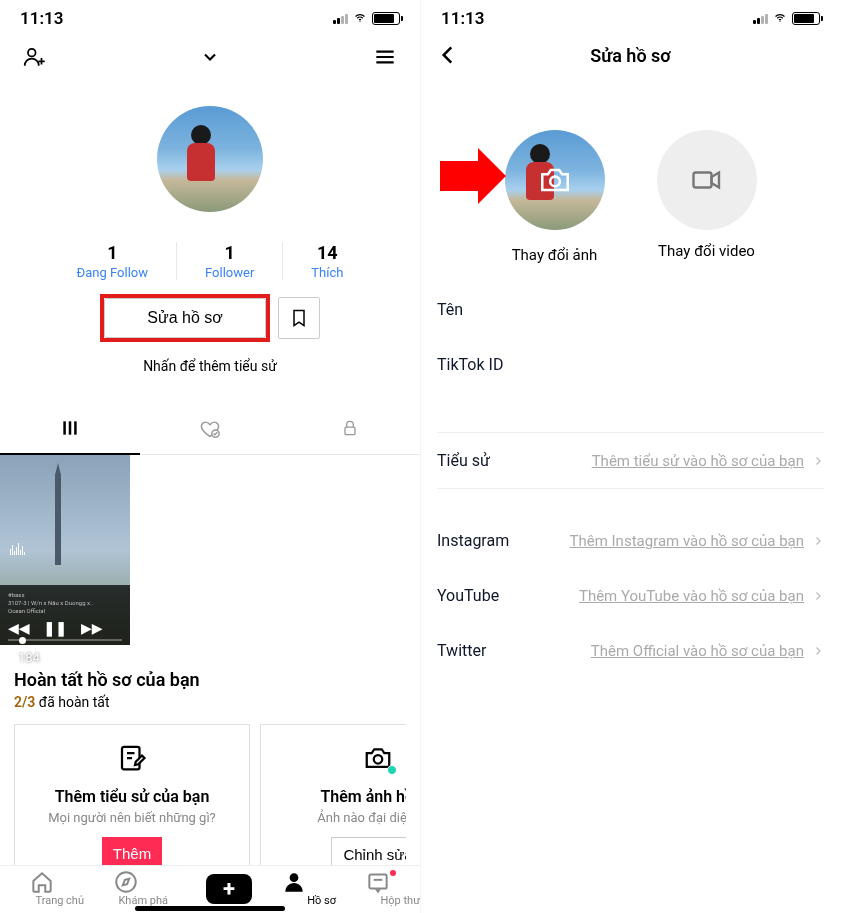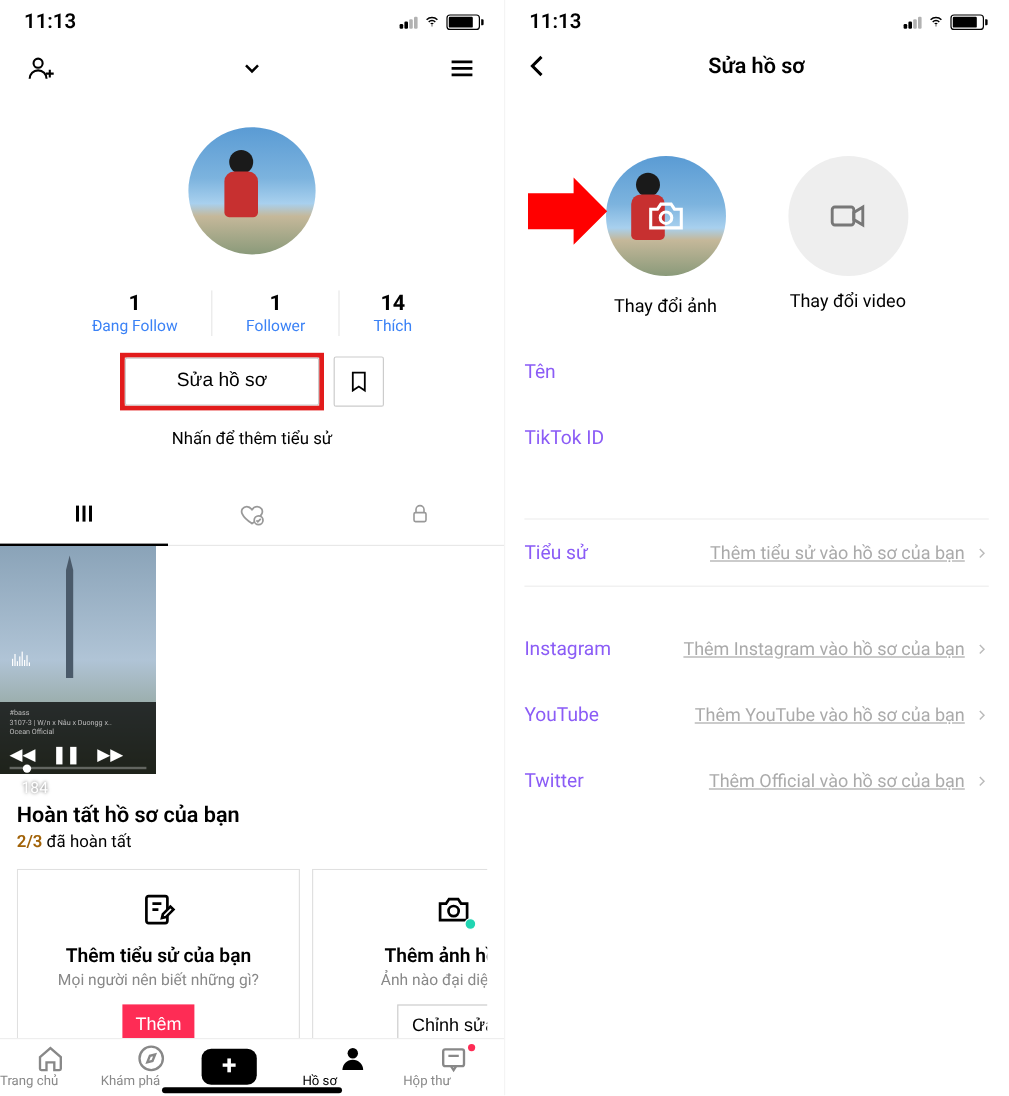--- a/index.html
+++ b/index.html
@@ -50,41 +50,41 @@
 .complete-sub{font-size:14px;margin-top:4px;}
 .complete-sub .frac{color:#a16207;font-weight:600;}
 .cards-row{display:flex;gap:10px;margin-top:14px;overflow:hidden;}
 .card{border:1px solid #e0e0e0;flex:0 0 236px;text-align:center;padding:18px 10px 14px 10px;}
 .card-icon{font-size:26px;display:inline-flex;align-items:center;justify-content:center;position:relative;}
 .card-title{font-weight:600;font-size:16px;margin-top:10px;}
 .card-sub{font-size:13px;color:#888;margin-top:4px;}
 .card-btn{display:inline-block;background:#fe2c55;color:#fff;padding:8px 11px;font-size:15px;margin-top:12px;border:none;cursor:pointer;}
 .card-btn.outline{background:#fff;color:#000;border:1px solid #ccc;}
 .bottom-nav{position:absolute;bottom:0;left:0;right:0;border-top:1px solid #eee;background:#fff;display:flex;justify-content:space-around;align-items:center;padding:4px 0 6px;}
-.nav-item{text-align:left;font-size:11px;color:#888;cursor:pointer;flex:1;position:relative;}
+.nav-item{text-align:right;font-size:11px;color:#888;cursor:pointer;flex:1;position:relative;}
 .nav-item.active{color:#000;}
 .nav-icon{display:block;height:24px;display:flex;align-items:center;justify-content:center;}
 .nav-label{margin-top:0;}
 .nav-create{width:46px;height:30px;background:#000;border-radius:8px;display:inline-flex;align-items:center;justify-content:center;position:relative;}
 .nav-create::before{content:"";position:absolute;left:-4px;top:0;bottom:0;width:8px;background:#00f2ea;border-radius:8px 0 0 8px;z-index:-1;}
 .nav-create::after{content:"";position:absolute;right:-4px;top:0;bottom:0;width:8px;background:#ff0050;border-radius:0 8px 8px 0;z-index:-1;}
 .nav-plus{color:#fff;font-size:22px;font-weight:700;}
 .home-ind{position:absolute;bottom:2px;left:50%;transform:translateX(-50%);width:150px;height:5px;background:#000;border-radius:3px;}
 .edit-header{display:flex;align-items:center;padding:10px 14px;position:relative;}
 .edit-title{position:absolute;left:0;right:0;text-align:center;font-size:18px;font-weight:600;pointer-events:none;}
 .back-chev{cursor:pointer;z-index:2;}
 .change-row{display:flex;justify-content:center;gap:52px;margin-top:52px;}
 .change-item{text-align:center;cursor:pointer;}
 .change-circle{width:100px;height:100px;border-radius:50%;display:inline-flex;align-items:center;justify-content:center;position:relative;overflow:hidden;}
 .change-circle.photo{background:linear-gradient(to bottom,#5a9bd4 0%,#7cb3de 40%,#a8d0ee 60%,#c5b89a 70%,#8a9a7a 100%);}
 .change-circle.video{background:#eee;}
 .change-label{font-size:15px;margin-top:12px;}
 .arrow-annot{position:absolute;left:438px;top:146px;z-index:10;}
 .info-row{display:flex;justify-content:space-between;align-items:center;padding:18px 16px;font-size:16px;cursor:pointer;}
-.info-label{color:#8b5cf6;}
+.info-label{color:#0f172a;}
 .info-val{color:#aaa;font-size:15px;display:flex;align-items:center;gap:8px;text-decoration:underline;}
 .hr{height:1px;background:#eee;margin:0 16px;}
 .section-gap{height:40px;}
 .red-dot{width:6px;height:6px;border-radius:50%;background:#fe2c55;position:absolute;top:0;right:28%;}
 .teal-dot{width:10px;height:10px;border-radius:50%;background:#20d5b2;border:1.5px solid #fff;position:absolute;bottom:-2px;right:-4px;}
 svg{display:block;}
 </style>
 </head>
 <body>
 

